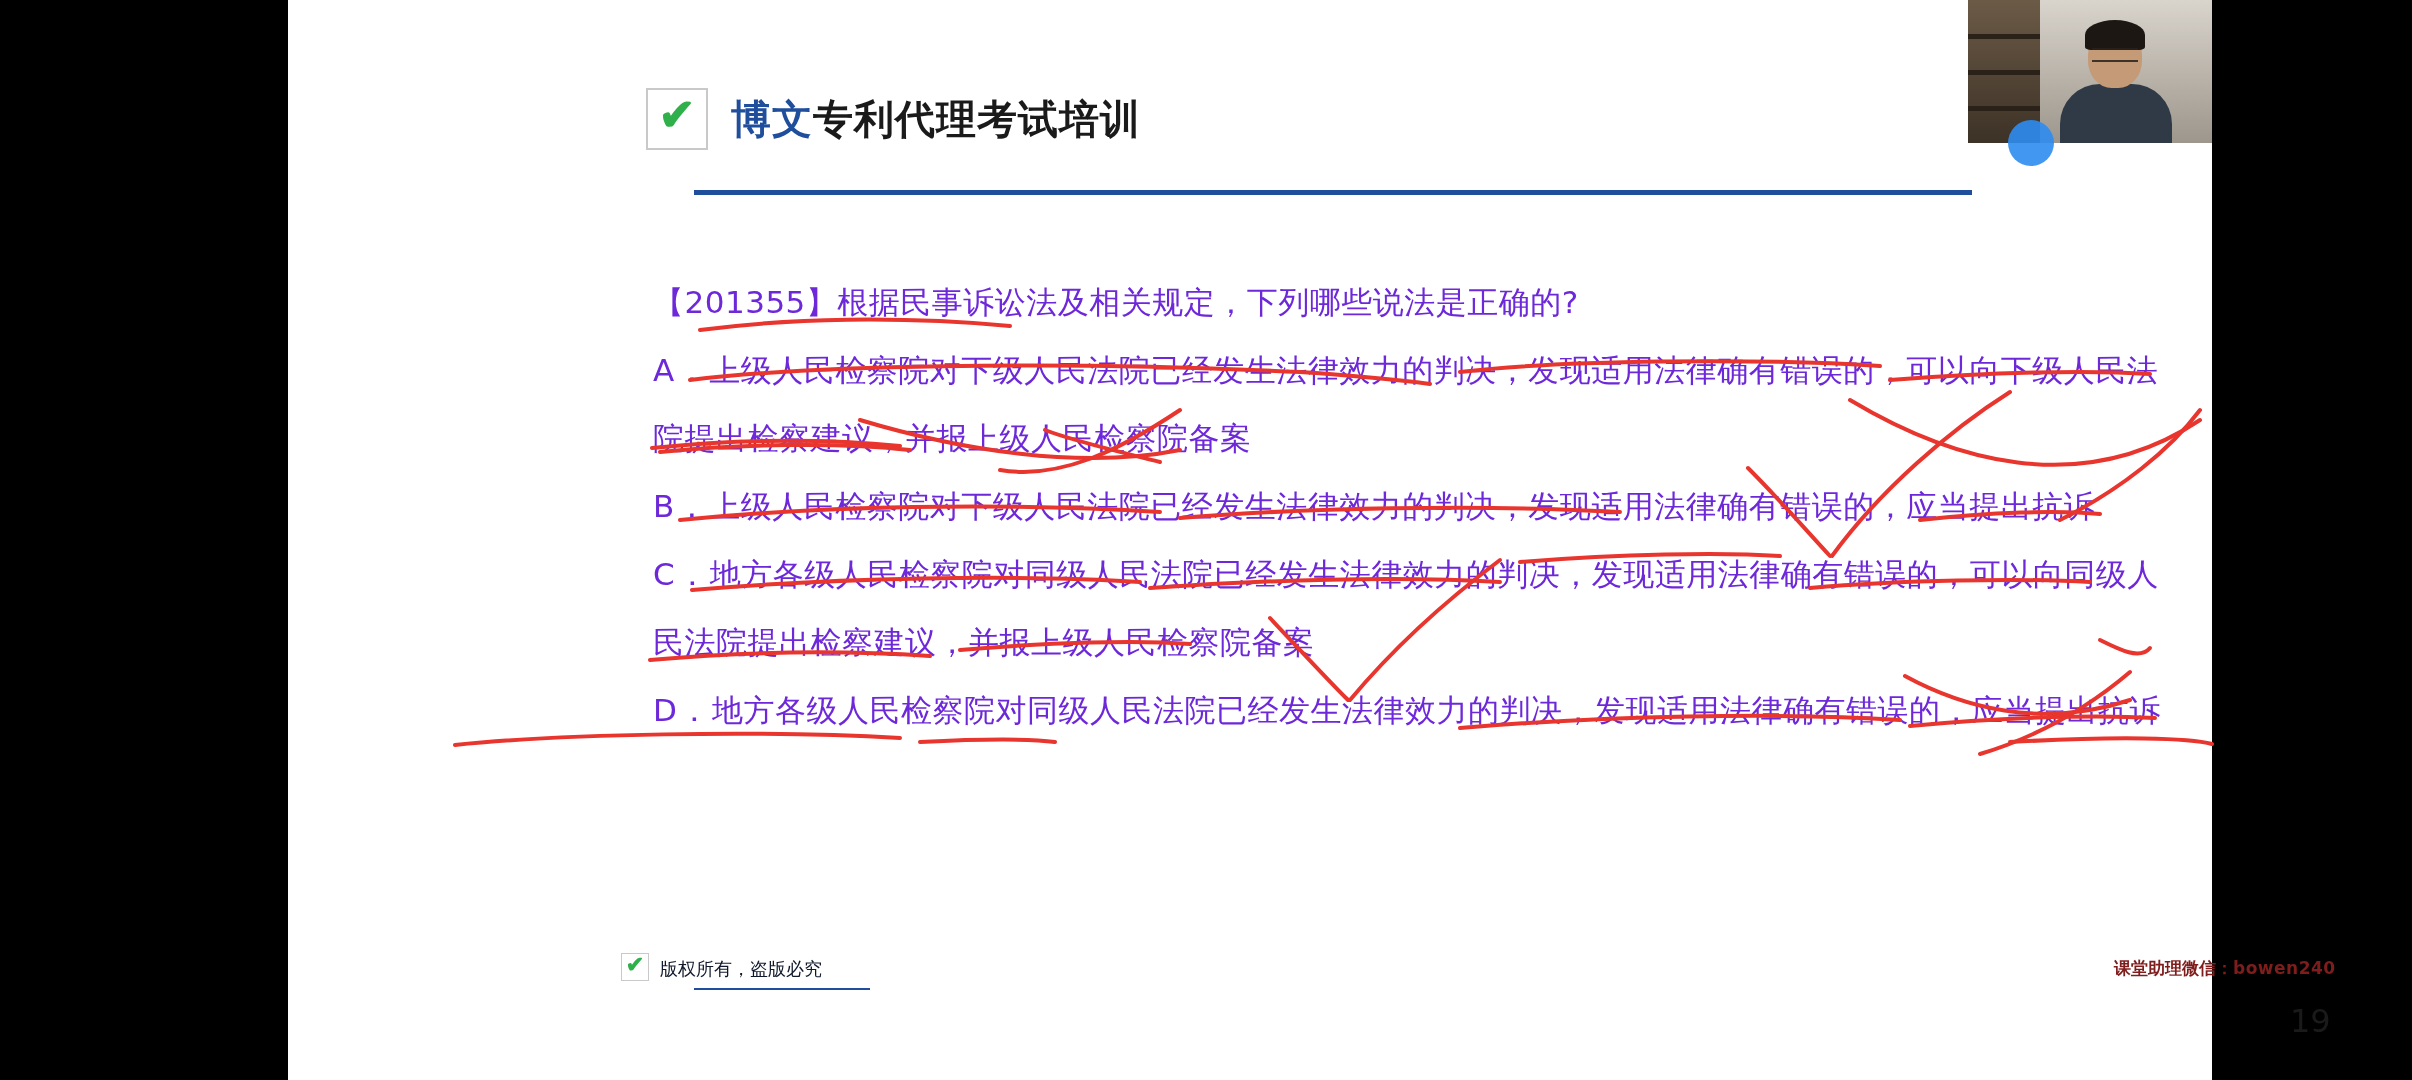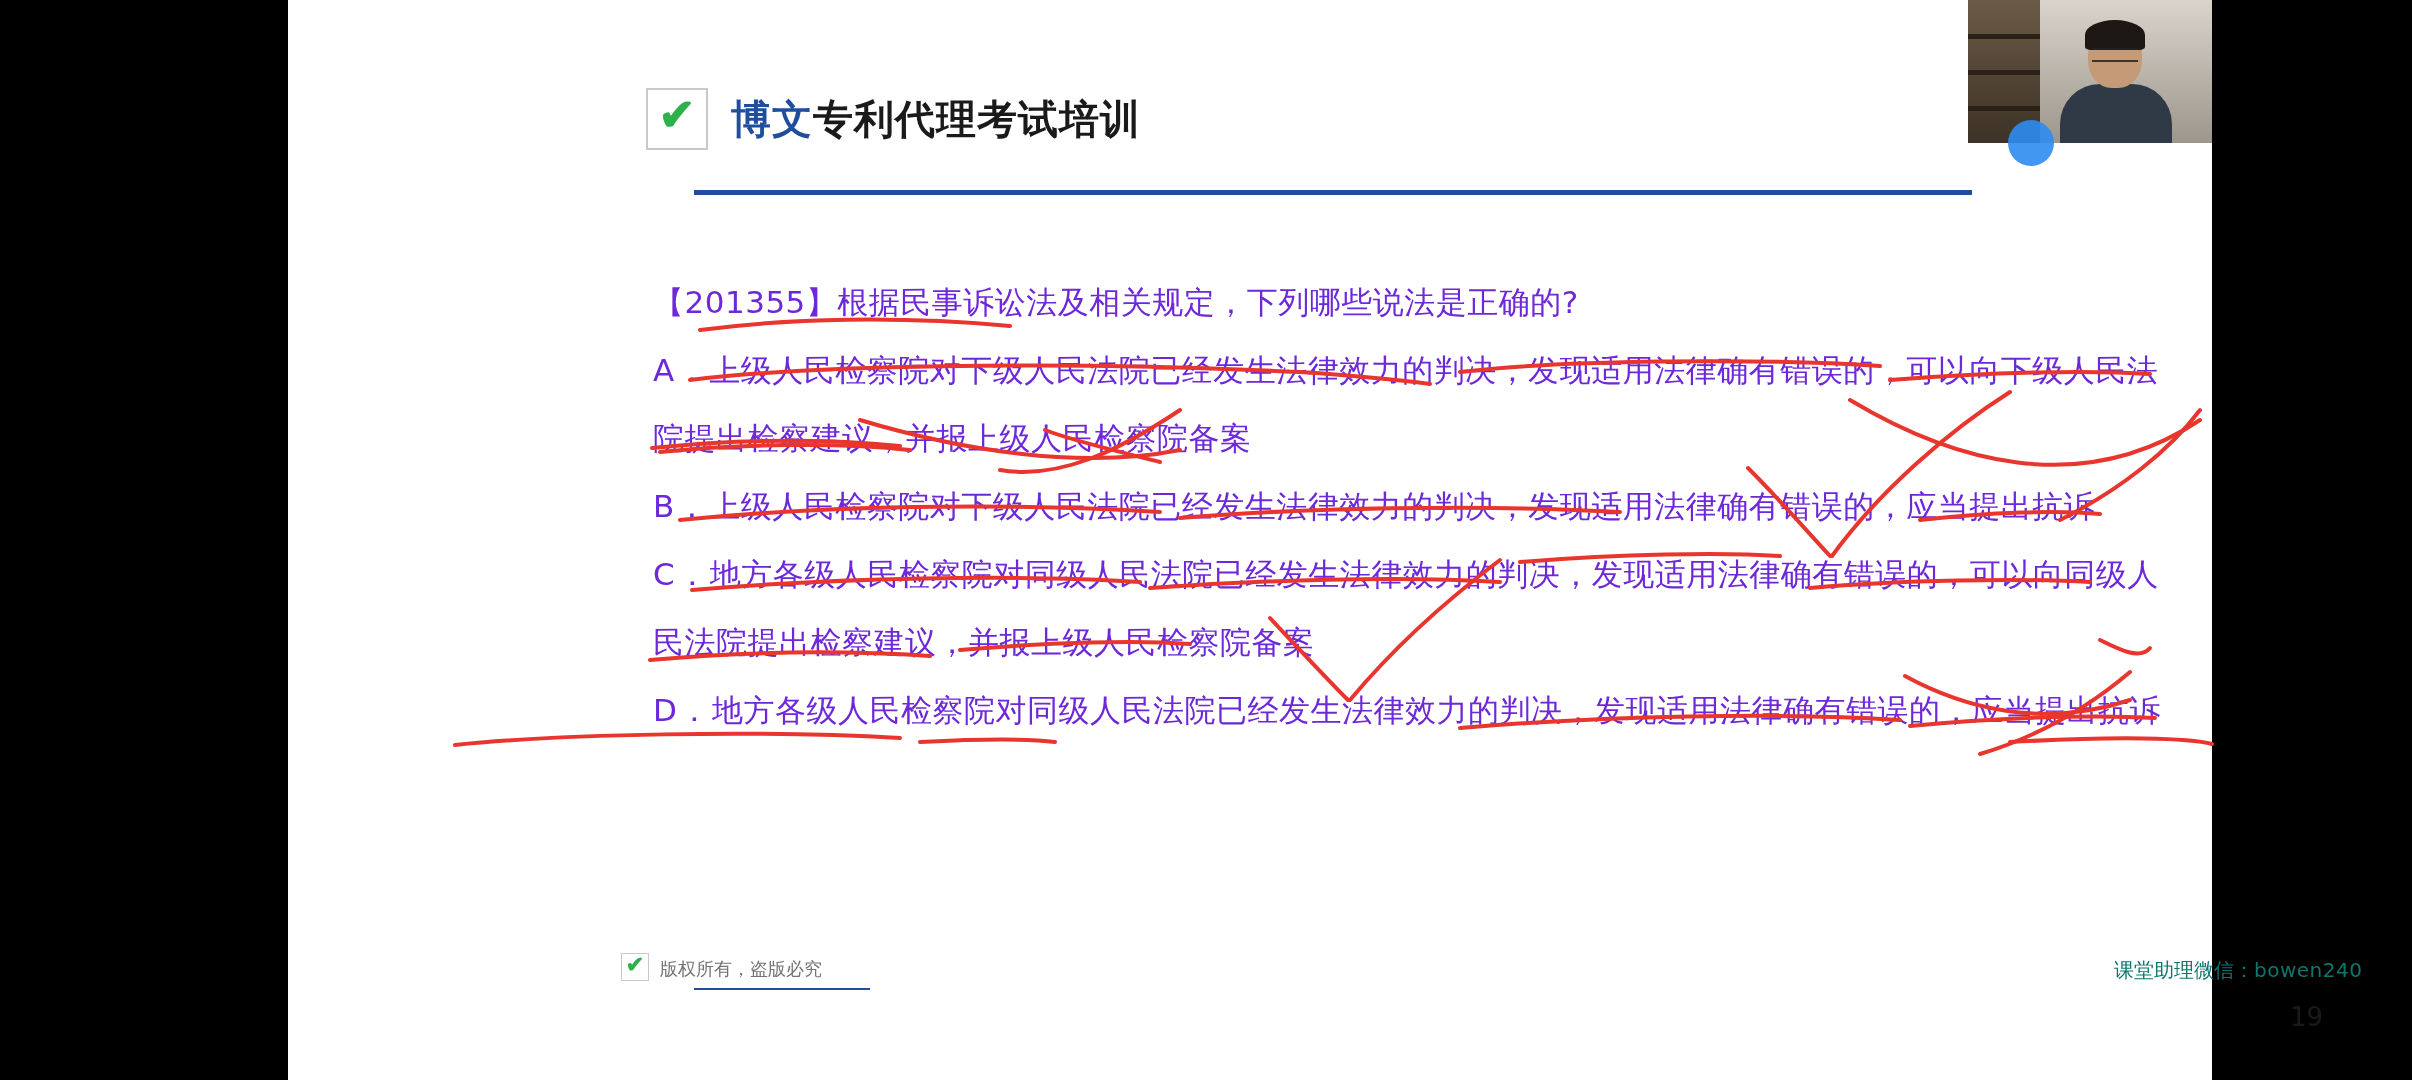--- a/index.html
+++ b/index.html
@@ -117,49 +117,50 @@
     font-size: 22px;
     line-height: 26px;
     font-weight: bold;
     text-align: center;
   }
   #footer-copy {
     position: absolute;
     left: 372px;
     top: 957px;
     font-size: 18px;
-    color: #737373;
+    color: #0f172a;
     font-family: "DejaVu Sans", sans-serif;
     white-space: nowrap;
   }
   #footer-rule {
     position: absolute;
     left: 406px;
     top: 988px;
     width: 176px;
     height: 2px;
     background: #1f4e9c;
   }
   #footer-wechat {
     position: absolute;
     left: 1826px;
     top: 957px;
-    font-size: 20px;
-    color: #0f766e;
+    font-size: 17px;
+    color: #7f1d1d;
     font-family: "DejaVu Sans", sans-serif;
     white-space: nowrap;
+    font-weight: bold;
   }
   #footer-wechat .id {
     letter-spacing: 0.5px;
   }
   #page-number {
     position: absolute;
     left: 2002px;
     top: 1002px;
-    font-size: 26px;
+    font-size: 32px;
     color: #1a1a1a;
     font-family: "DejaVu Sans", sans-serif;
   }
   
   #webcam {
     position: absolute;
     left: 1968px;
     top: 0px;
     width: 244px;
     height: 143px;

